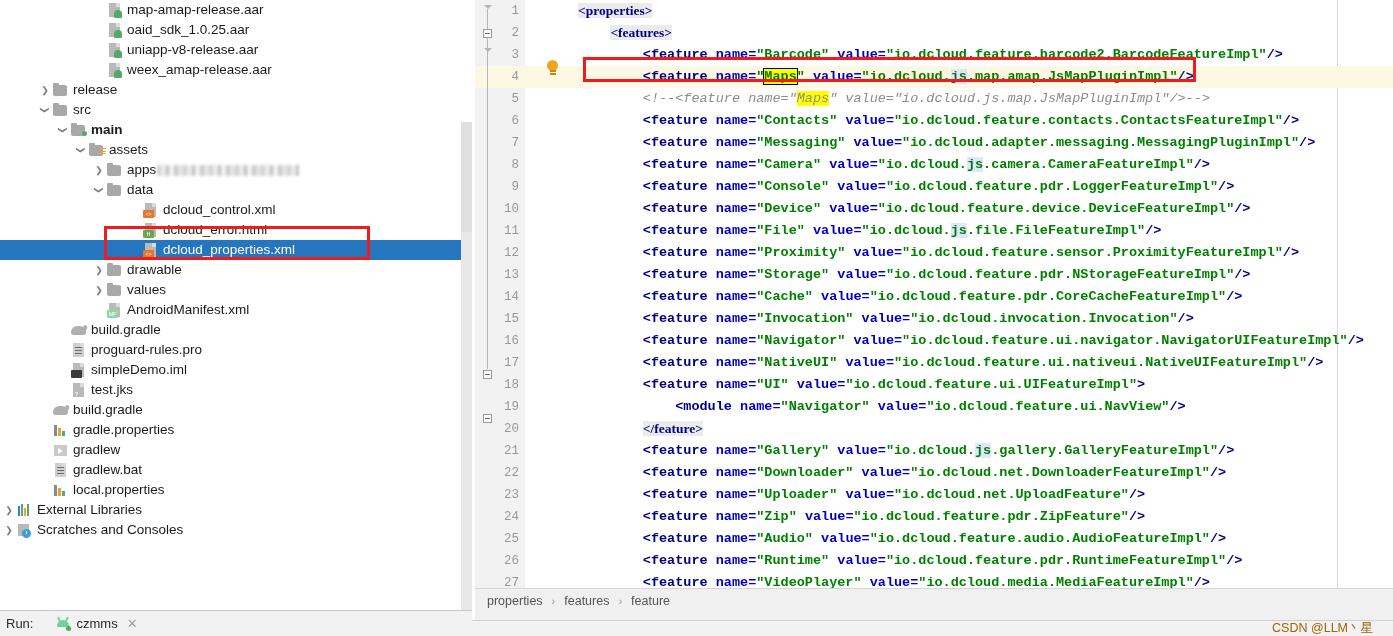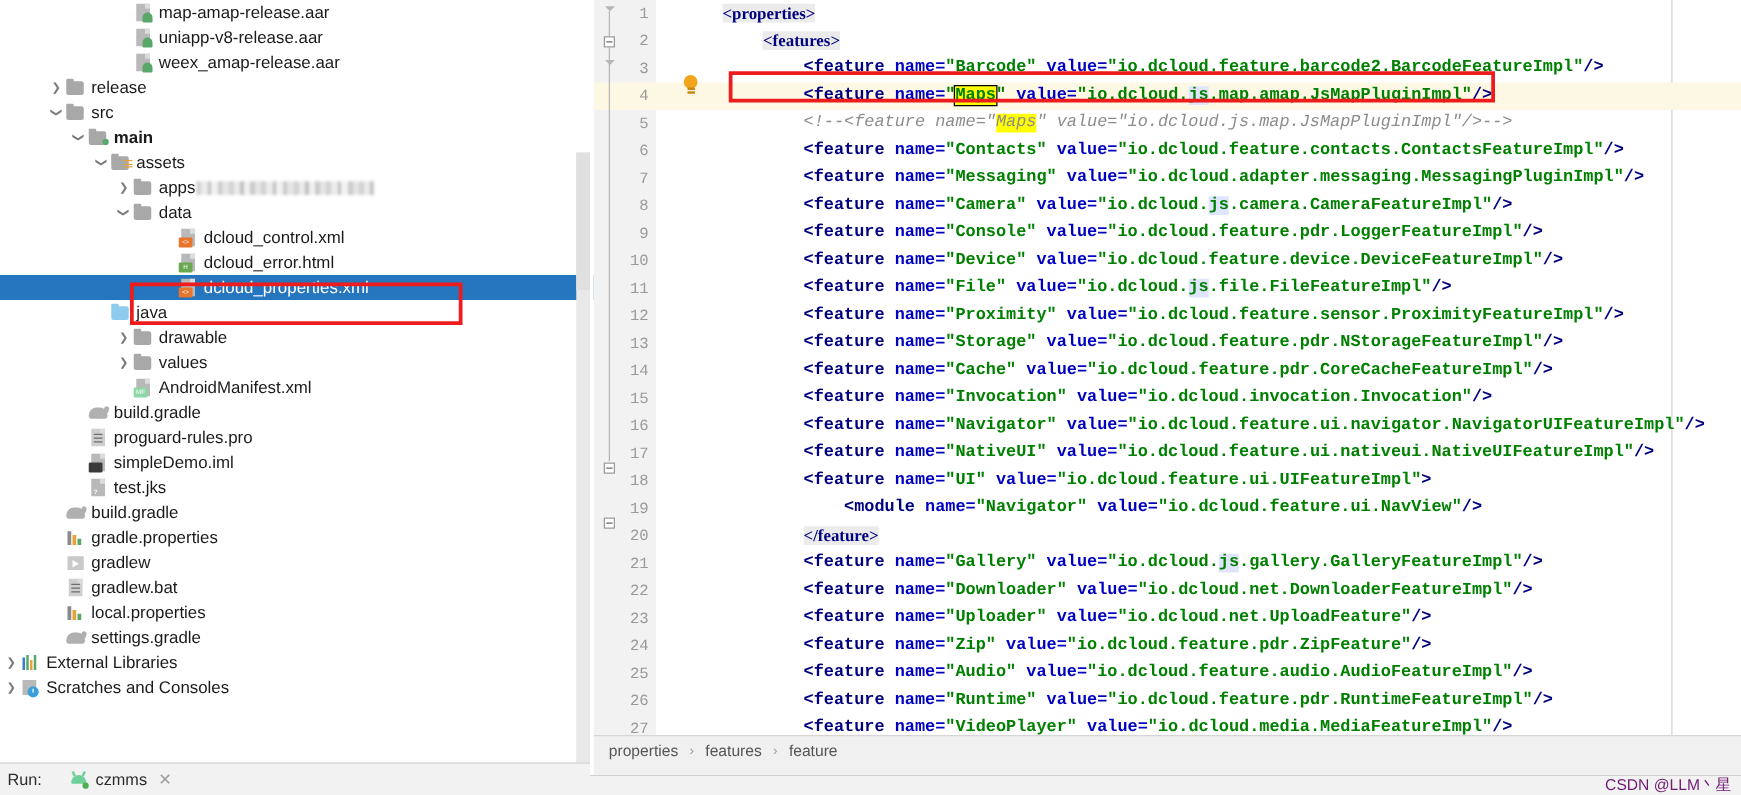--- a/index.html
+++ b/index.html
@@ -423,43 +423,53 @@
     width:921px;height:15px;
     background:#f2f2f2;
   }
   #status-line-top{
     position:absolute;left:472px;top:620px;
     width:921px;height:1px;
     background:#d0d0d0;
   }
   #watermark {
     position:absolute;
-    right:8px; top:620px;
+    right:20px; top:620px;
     height:16px; line-height:16px;
     font-size:12.5px;
-    color:#701a75;
+    color:#a16207;
     font-family:"Liberation Sans", sans-serif;
   }
 </style>
 </head>
 <body>
 
 <div id="app">
 
   <div id="project-tree">
     <div id="tree-rows">
         <div class="tree-row">
           <span style="display:inline-block;width:90px"></span>
           <span class="arrow empty">❯</span>
           <span class="tree-icon ic-file ic-aar">
             <span class="page"></span>
             <span class="fold"></span>
             <span class="andro"></span>
           </span>
           <span class="lbl">map-amap-release.aar</span>
+        </div>
+        <div class="tree-row">
+          <span style="display:inline-block;width:90px"></span>
+          <span class="arrow empty">❯</span>
+          <span class="tree-icon ic-file ic-aar">
+            <span class="page"></span>
+            <span class="fold"></span>
+            <span class="andro"></span>
+          </span>
+          <span class="lbl">oaid_sdk_1.0.25.aar</span>
         </div>
         <div class="tree-row">
           <span style="display:inline-block;width:90px"></span>
           <span class="arrow empty">❯</span>
           <span class="tree-icon ic-file ic-aar">
             <span class="page"></span>
             <span class="fold"></span>
             <span class="andro"></span>
           </span>
           <span class="lbl">uniapp-v8-release.aar</span>
@@ -543,26 +553,20 @@
           <span style="display:inline-block;width:126px"></span>
           <span class="arrow empty">❯</span>
           <span class="tree-icon ic-file">
             <span class="page"></span>
             <span class="fold"></span>
             <span class="badge badge-xml">&lt;&gt;</span>
           </span>
           <span class="lbl">dcloud_properties.xml</span>
         </div>
         <div class="tree-row">
-          <span style="display:inline-block;width:72px"></span>
-          <span class="arrow empty">❯</span>
-          <span class="tree-icon ic-folder ic-folder-java"></span>
-          <span class="lbl">java</span>
-        </div>
-        <div class="tree-row">
           <span style="display:inline-block;width:90px"></span>
           <span class="arrow" style="font-size: 9px;">❯</span>
           <span class="tree-icon ic-folder"></span>
           <span class="lbl">drawable</span>
         </div>
         <div class="tree-row">
           <span style="display:inline-block;width:90px"></span>
           <span class="arrow" style="font-size: 9px;">❯</span>
           <span class="tree-icon ic-folder"></span>
           <span class="lbl">values</span>
@@ -660,29 +664,20 @@
         </div>
         <div class="tree-row">
           <span style="display:inline-block;width:36px"></span>
           <span class="arrow empty">❯</span>
           <span class="tree-icon ic-props">
             <span class="b" style="left:2px;height:11px;background:#8a8a8a"></span>
             <span class="b" style="left:6px;height:8px;background:#e8a33d"></span>
             <span class="b" style="left:10px;height:5px;background:#59a869"></span>
           </span>
           <span class="lbl">local.properties</span>
-        </div>
-        <div class="tree-row">
-          <span style="display:inline-block;width:36px"></span>
-          <span class="arrow empty">❯</span>
-          <span class="tree-icon ic-gradle">
-            <span class="el"></span>
-            <span class="tr"></span>
-          </span>
-          <span class="lbl">settings.gradle</span>
         </div>
         <div class="tree-row">
           <span style="display:inline-block;width:0px"></span>
           <span class="arrow" style="font-size: 9px;">❯</span>
           <span class="tree-icon ic-libs">
             <i style="left:2px;height:10px;background:#3a80c1"></i>
             <i style="left:5px;height:12px;background:#59a869"></i>
             <i style="left:8px;height:8px;background:#e8a33d"></i>
             <i style="left:11px;height:12px;background:#59a869"></i>
           </span>

